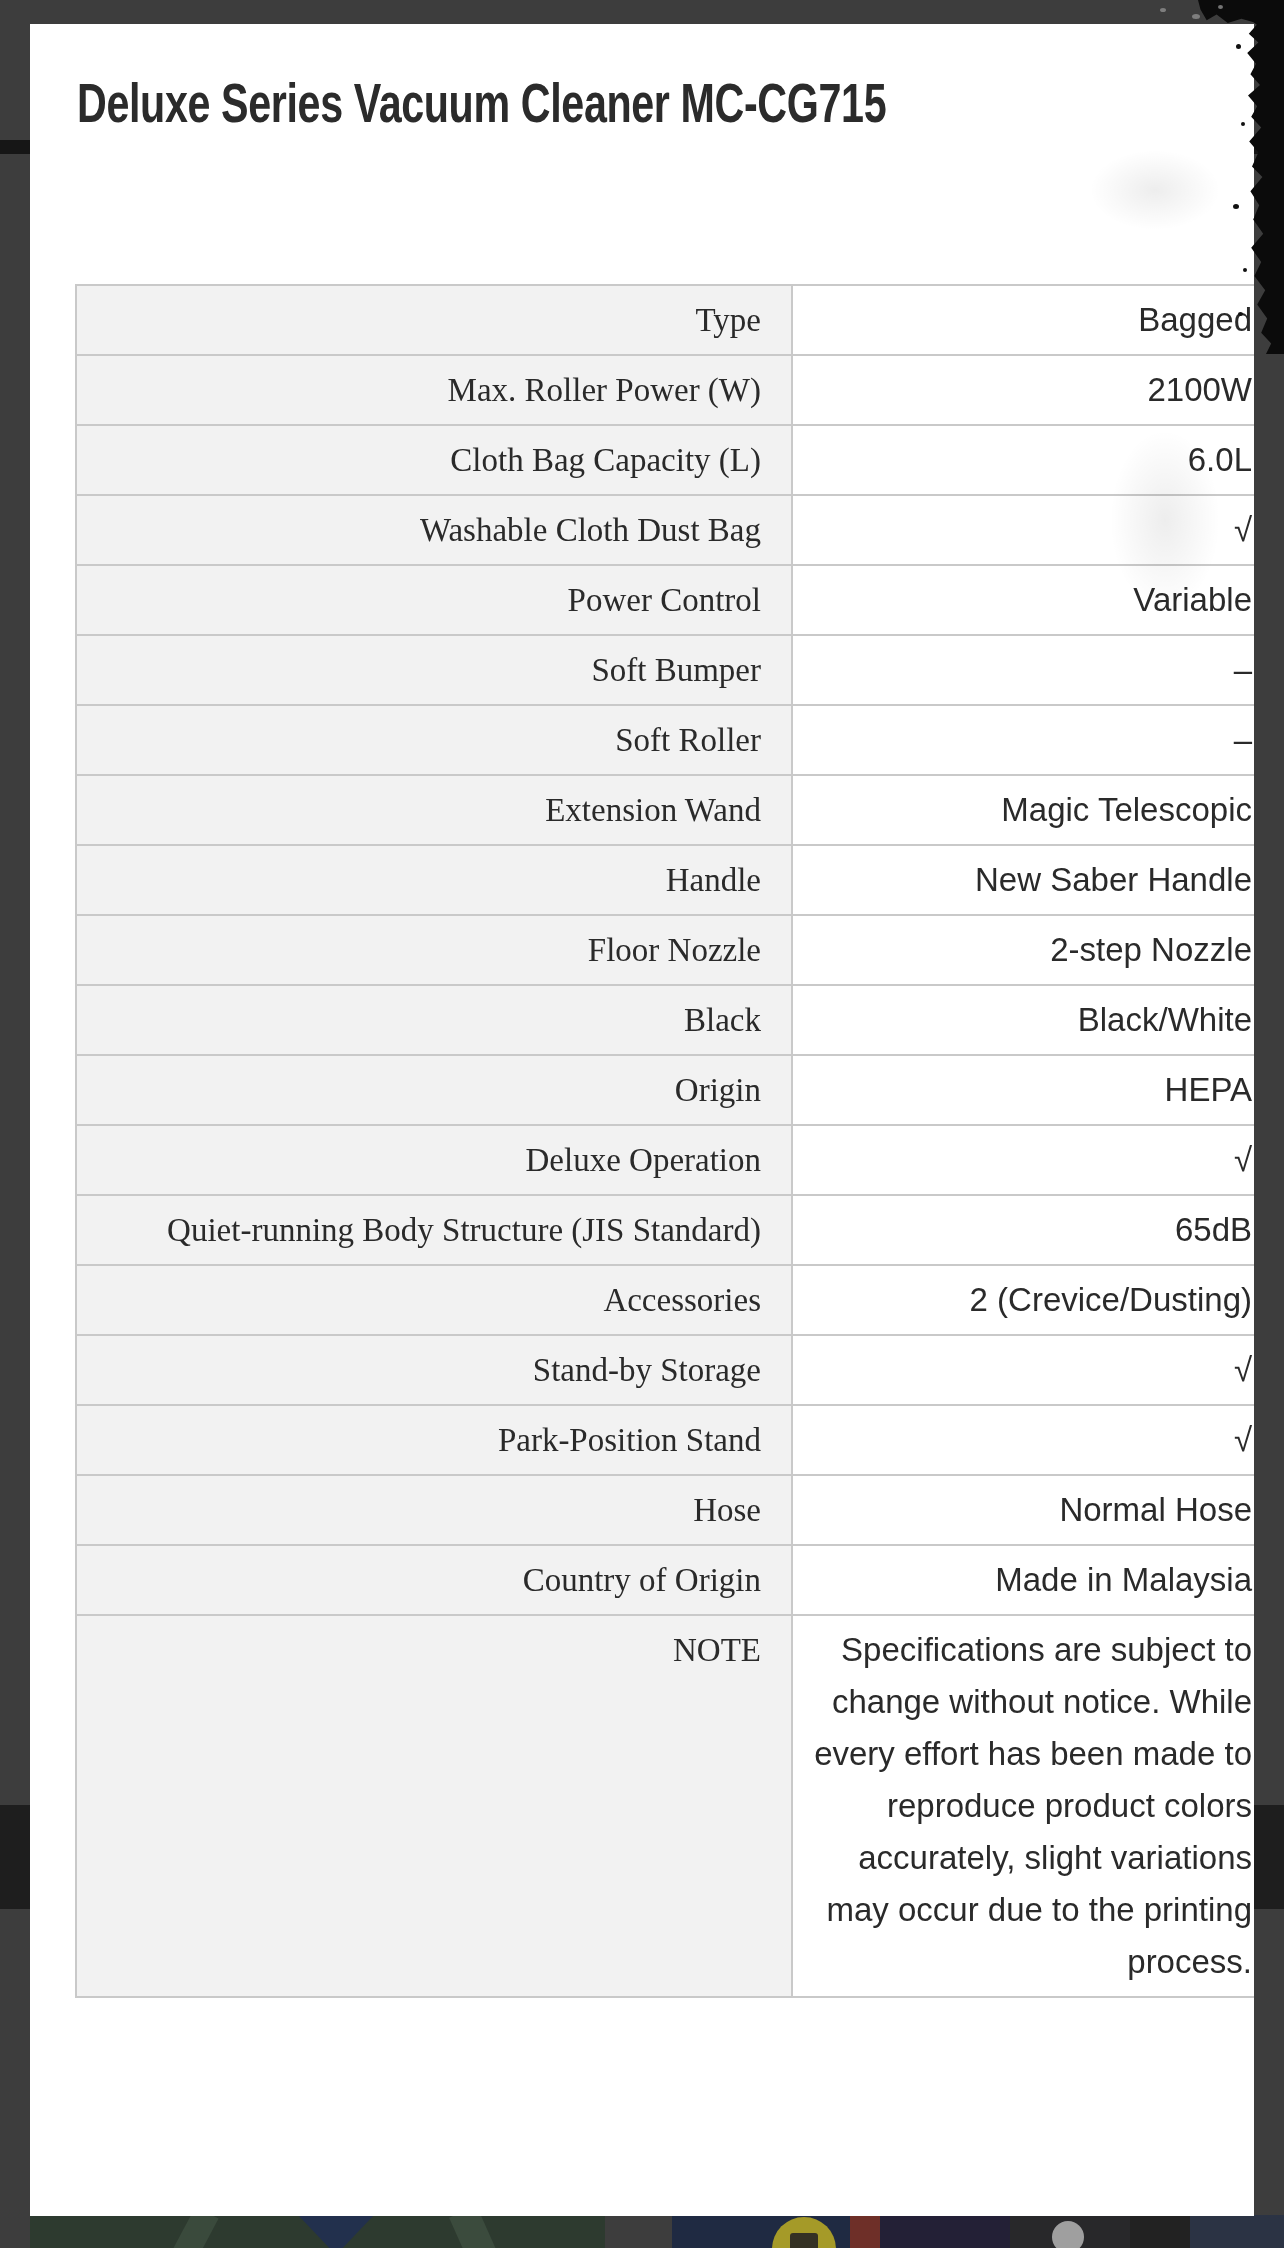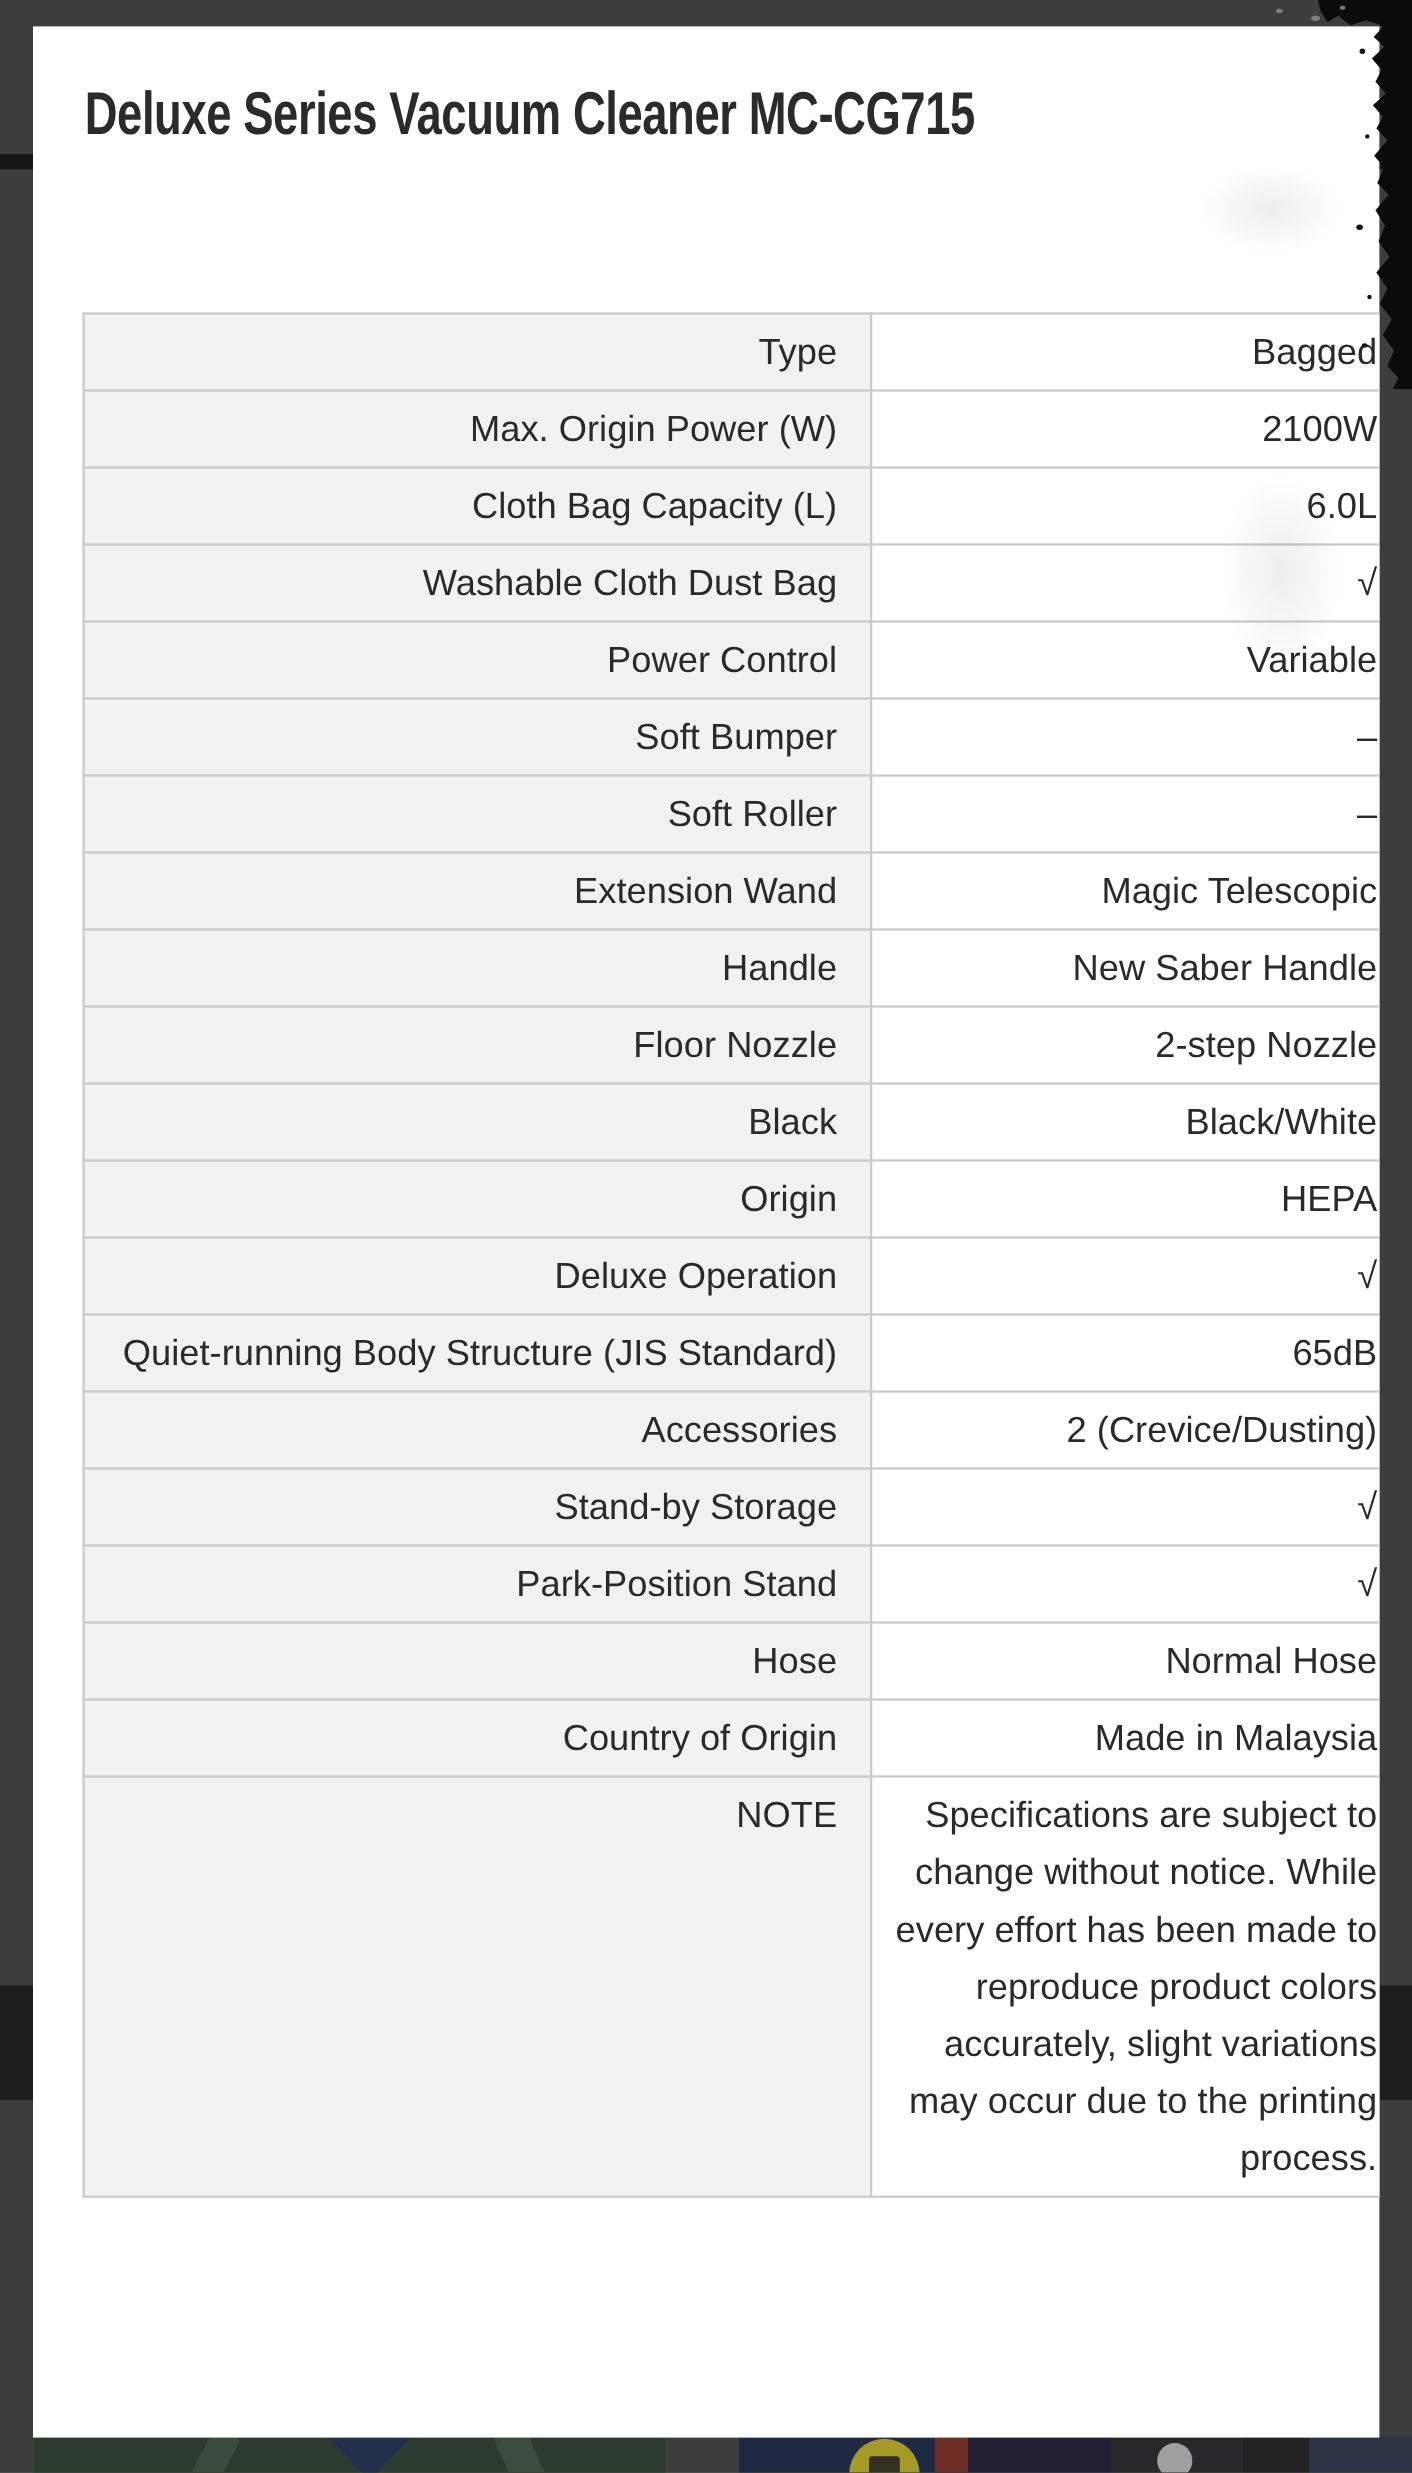--- a/index.html
+++ b/index.html
@@ -43,21 +43,21 @@
     position:absolute;left:45px;top:260px;
     width:1121px;table-layout:fixed;border-collapse:collapse;
   }
   table.spec td{
     border:2px solid #c9c9c9;vertical-align:top;
     font-size:33px;line-height:52px;color:#2a2a2a;
   }
   td.label-cell{
     width:673px;background:#f2f2f2;
     padding:8px 30px 8px 11px;
-    hyphens:auto;-webkit-hyphens:auto;
+    hyphens:auto;font-family:Liberation Serif, serif;-webkit-hyphens:auto;
   }
   td.value-cell{
     width:448px;background:#ffffff;
     padding:8px 40px 8px 11px;
   }
 
   
   .grunge{
     position:absolute;top:0;right:0;width:40px;height:354px;background:#0b0b0b;z-index:3;
     clip-path:polygon(20% 0,5% 1.5%,28% 3%,10% 5%,32% 7%,12% 9.5%,36% 12%,8% 15%,30% 18%,16% 21%,40% 24%,10% 27%,33% 30%,18% 33%,43% 36%,13% 40%,36% 43%,20% 47%,46% 50%,16% 54%,38% 58%,23% 62%,48% 66%,18% 70%,43% 74%,26% 78%,53% 82%,33% 86%,58% 90%,43% 94%,68% 97%,55% 100%,100% 100%,100% 0);
@@ -106,21 +106,21 @@
 
   <div class="modal">
     <h1 class="modal-title">Deluxe Series Vacuum Cleaner MC-CG715</h1>
     <table class="spec">
       <tbody>
           <tr>
             <td class="label-cell">Type</td>
             <td class="value-cell">Bagged</td>
           </tr>
           <tr>
-            <td class="label-cell">Max. Origin Power (W)</td>
+            <td class="label-cell">Max. Roller Power (W)</td>
             <td class="value-cell">2100W</td>
           </tr>
           <tr>
             <td class="label-cell">Cloth Bag Capacity (L)</td>
             <td class="value-cell">6.0L</td>
           </tr>
           <tr>
             <td class="label-cell">Washable Cloth Dust Bag</td>
             <td class="value-cell">√</td>
           </tr>

